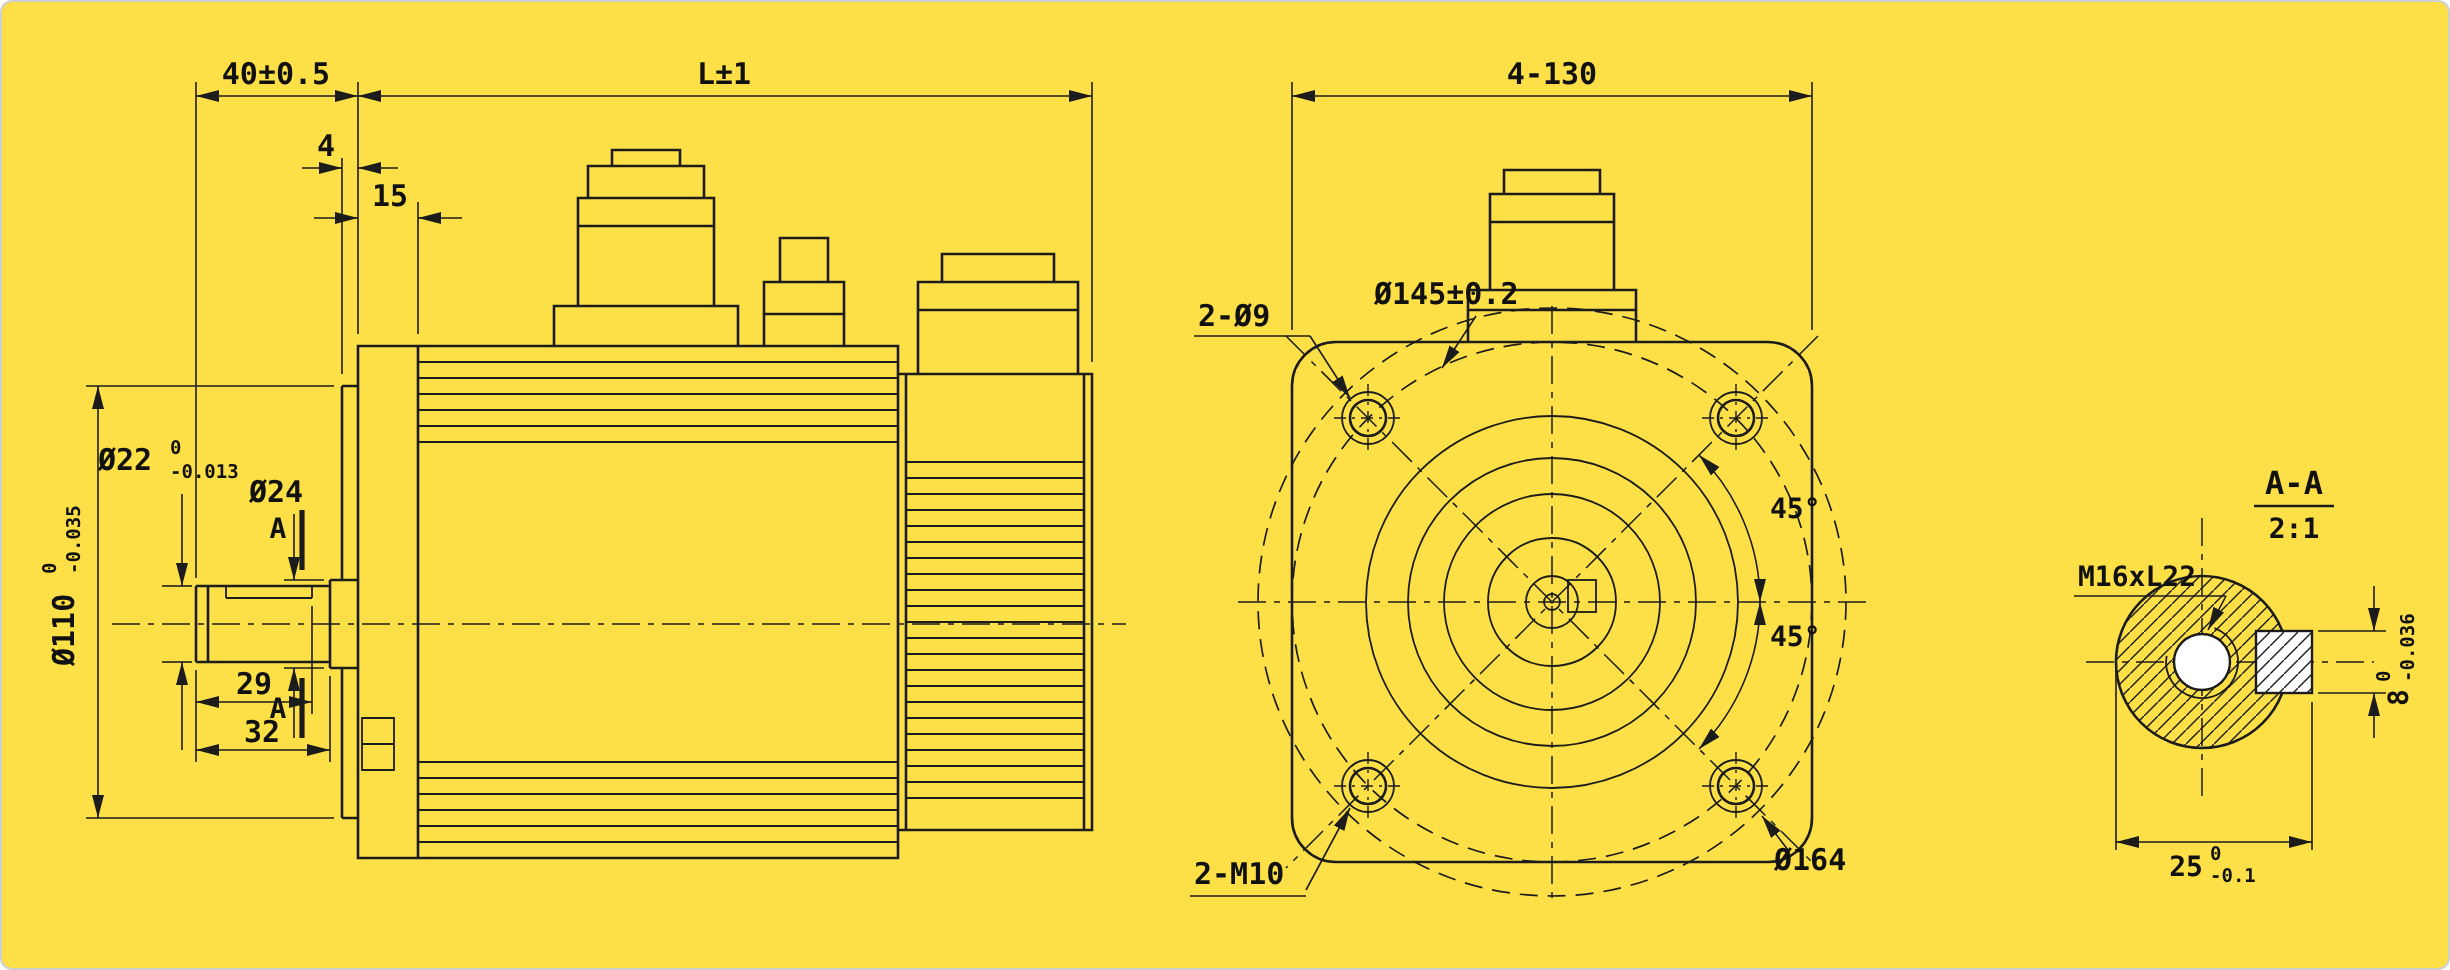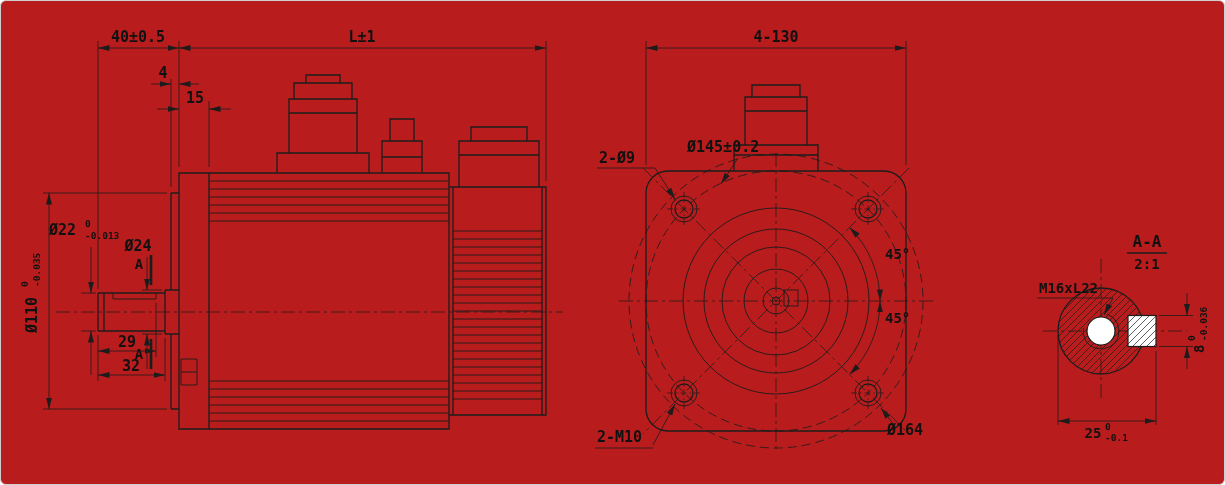--- a/index.html
+++ b/index.html
@@ -1,16 +1,16 @@
 <!DOCTYPE html>
 <html><head>
 <meta charset="utf-8">
 <style>
   html,body{margin:0;padding:0;background:#ffffff;}
-  .page{width:1225px;height:485px;background:#b91c1c;position:relative;overflow:hidden;
+  .page{width:1225px;height:485px;background:#fde047;position:relative;overflow:hidden;
         border:1px solid #cfcfcf;border-radius:6px;box-sizing:border-box;
         font-family:"DejaVu Sans Mono", monospace;}
   svg{display:block;}
   
   .ol{stroke:#1c1c1c;stroke-width:1.3;fill:none;}
   .tl{stroke:#1c1c1c;stroke-width:0.9;fill:none;}
   
   .dl{stroke:#1c1c1c;stroke-width:0.8;fill:none;}
   
   .cl{stroke:#1c1c1c;stroke-width:0.75;fill:none;stroke-dasharray:14 4 3 4;}

